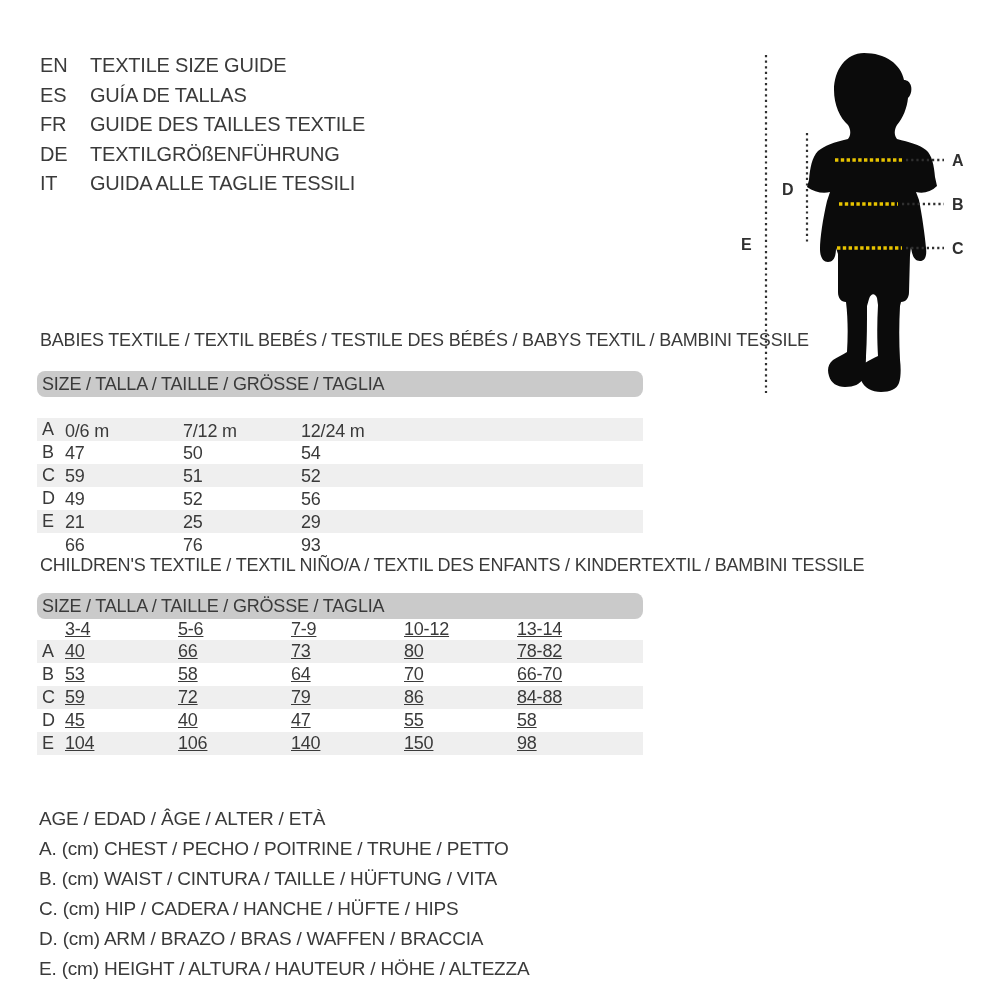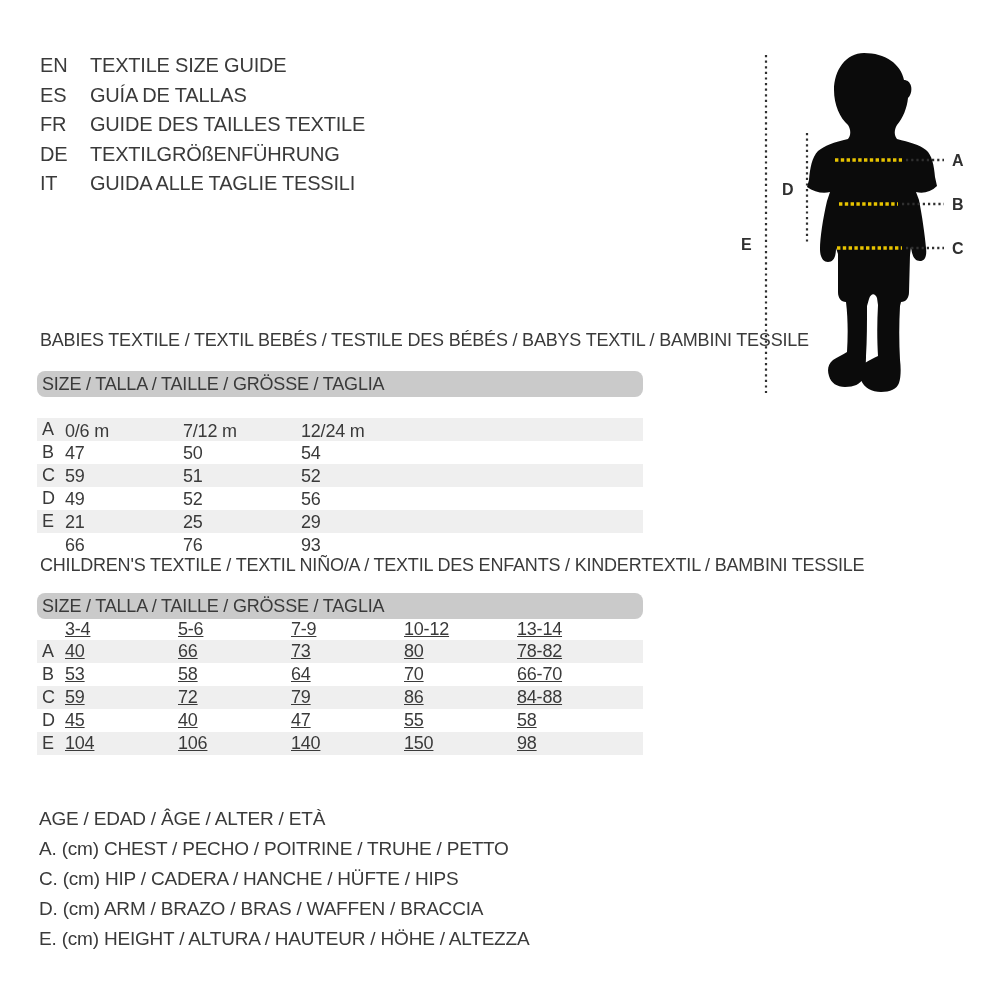--- a/index.html
+++ b/index.html
@@ -190,18 +190,19 @@
       <span class="ct">106</span>
       <span class="ct">140</span>
       <span class="ct">150</span>
       <span class="ct">98</span>
     </div>
   </div>
 
   <div class="legend">
     <div class="legend-line">AGE / EDAD / ÂGE / ALTER / ETÀ</div>
     <div class="legend-line">A. (cm) CHEST / PECHO / POITRINE / TRUHE / PETTO</div>
+    <div class="legend-line">B. (cm) WAIST / CINTURA / TAILLE / HÜFTUNG / VITA</div>
     <div class="legend-line">C. (cm) HIP / CADERA / HANCHE / HÜFTE / HIPS</div>
     <div class="legend-line">D. (cm) ARM / BRAZO / BRAS / WAFFEN / BRACCIA</div>
     <div class="legend-line">E. (cm) HEIGHT / ALTURA / HAUTEUR / HÖHE / ALTEZZA</div>
   </div>
 
 </div>
 
 </body></html>

